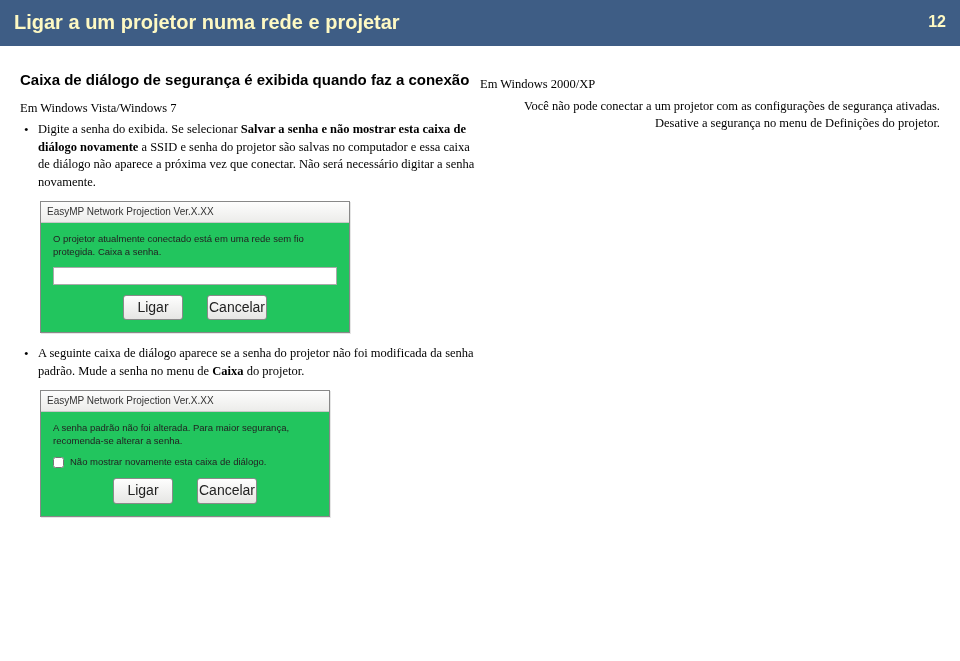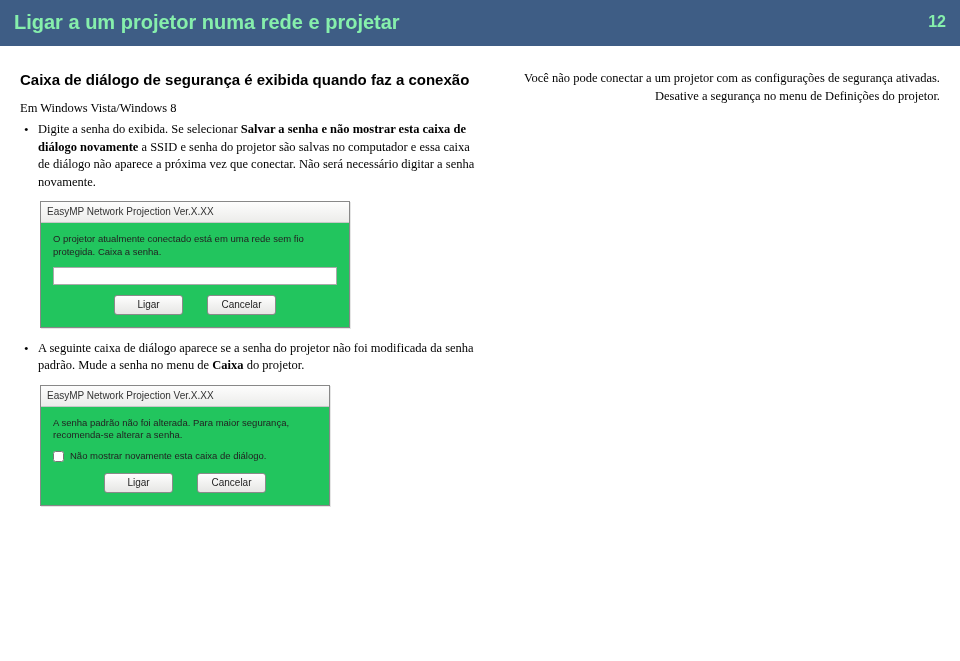--- a/index.html
+++ b/index.html
@@ -1,17 +1,17 @@
 <!DOCTYPE html>
 <html><head>
 <meta charset="utf-8">
 <style>
   * { box-sizing: border-box; margin: 0; padding: 0; }
   body { font-family: Georgia, 'Times New Roman', serif; width: 960px; height: 661px; background: #fff; color: #000; font-size: 12px; line-height: 1.4; }
-  .header { background: #3e5d85; color: #86efac; display: flex; justify-content: space-between; align-items: center; padding: 8px 14px 10px 14px; }
+  .header { background: #3e5d85; color: #fef9c3; display: flex; justify-content: space-between; align-items: center; padding: 8px 14px 10px 14px; }
   .header h1 { font-family: Arial, Helvetica, sans-serif; font-size: 20px; font-weight: bold; }
   .page-num { font-family: Arial, sans-serif; font-size: 16px; font-weight: bold; }
   .content { display: flex; padding: 24px 20px 10px 20px; }
   .col { flex: 1; min-width: 0; }
   h2 { font-family: Arial, Helvetica, sans-serif; font-size: 15px; font-weight: bold; margin-bottom: 10px; line-height: 1.3; }
   .para { font-size: 12.5px; margin-bottom: 8px; text-align: right; }
   .sub { font-size: 12.5px; margin: 6px 0 4px 0; }
   ul.bullets { list-style: none; padding-left: 4px; }
   ul.bullets > li { position: relative; padding-left: 14px; margin-bottom: 6px; font-size: 12.5px; }
   ul.bullets > li::before { content: "•"; position: absolute; left: 0; top: 0; font-size: 13px; }
@@ -19,35 +19,35 @@
 
   .dialog { font-family: 'Segoe UI', Tahoma, Arial, sans-serif; border: 1px solid #888; background: #22c55e; width: 310px; margin: 10px 0 12px 20px; font-size: 10px; color: #222; box-shadow: 1px 1px 0 rgba(0,0,0,0.1); }
   .dialog.small { width: 290px; }
   .titlebar { background: linear-gradient(#fdfdfd,#ececea); border-bottom: 1px solid #c8c8c8; padding: 3px 6px; font-size: 10px; color: #333; }
   .dlg-body { padding: 10px 12px 12px 12px; }
   .dlg-body .msg { font-size: 9.5px; margin-bottom: 8px; line-height: 1.35; }
   .text-input { width: 100%; height: 18px; border: 1px solid #aaa; background: #fff; display: block; margin: 4px 0 10px 0; font-size: 10px; padding: 1px 3px; }
   .chk-row { display: flex; align-items: flex-start; gap: 6px; font-size: 9.5px; margin: 6px 0 10px 0; line-height: 1.3; }
   .chk-row input[type=checkbox] { margin-top: 1px; width: 11px; height: 11px; flex: 0 0 auto; }
   .btn-row { display: flex; justify-content: center; gap: 24px; }
-  .btn { border: 1px solid #8a8a8a; background: linear-gradient(#fefefe,#e6e6e4); border-radius: 3px; font-size: 10px; padding: 2px 0; width: 69px; text-align: center; cursor: default; font-family: 'Segoe UI', Tahoma, Arial, sans-serif; }
+  .btn { border: 1px solid #8a8a8a; background: linear-gradient(#fefefe,#e6e6e4); border-radius: 3px; font-size: 14px; padding: 2px 0; width: 60px; text-align: center; cursor: default; font-family: 'Segoe UI', Tahoma, Arial, sans-serif; }
   .chk-line { margin: 6px 0 10px 0; }
 </style>
 </head>
 <body>
 
 <div class="header">
   <h1>Ligar a um projetor numa rede e projetar</h1>
   <div class="page-num">12</div>
 </div>
 
 <div class="content">
   <div class="col">
     <h2>Caixa de diálogo de segurança é exibida quando faz a conexão</h2>
-    <p class="sub">Em Windows Vista/Windows 8</p>
+    <p class="sub">Em Windows Vista/Windows 7</p>
     <ul class="bullets">
       <li>
         <span>Digite a senha do exibida. Se selecionar </span><b>Salvar a senha e não mostrar esta caixa de diálogo novamente</b><span> a SSID e senha do projetor são salvas no computador e essa caixa de diálogo não aparece a próxima vez que conectar. Não será necessário digitar a senha novamente.</span>
       </li>
     </ul>
 
     <div class="dialog">
       <div class="titlebar">EasyMP Network Projection Ver.X.XX</div>
       <div class="dlg-body">
         <div class="msg">O projetor atualmente conectado está em uma rede sem fio protegida.
@@ -80,15 +80,16 @@
         <div class="btn-row">
           <div class="btn">Ligar</div>
           <div class="btn">Cancelar</div>
         </div>
       </div>
     </div>
 
   </div>
 
   <div class="col">
+    <p class="sub">Em Windows 2000/XP</p>
     <p class="para">Você não pode conectar a um projetor com as configurações de segurança ativadas. Desative a segurança no menu de Definições do projetor.</p>
   </div>
 </div>
 
 </body></html>

